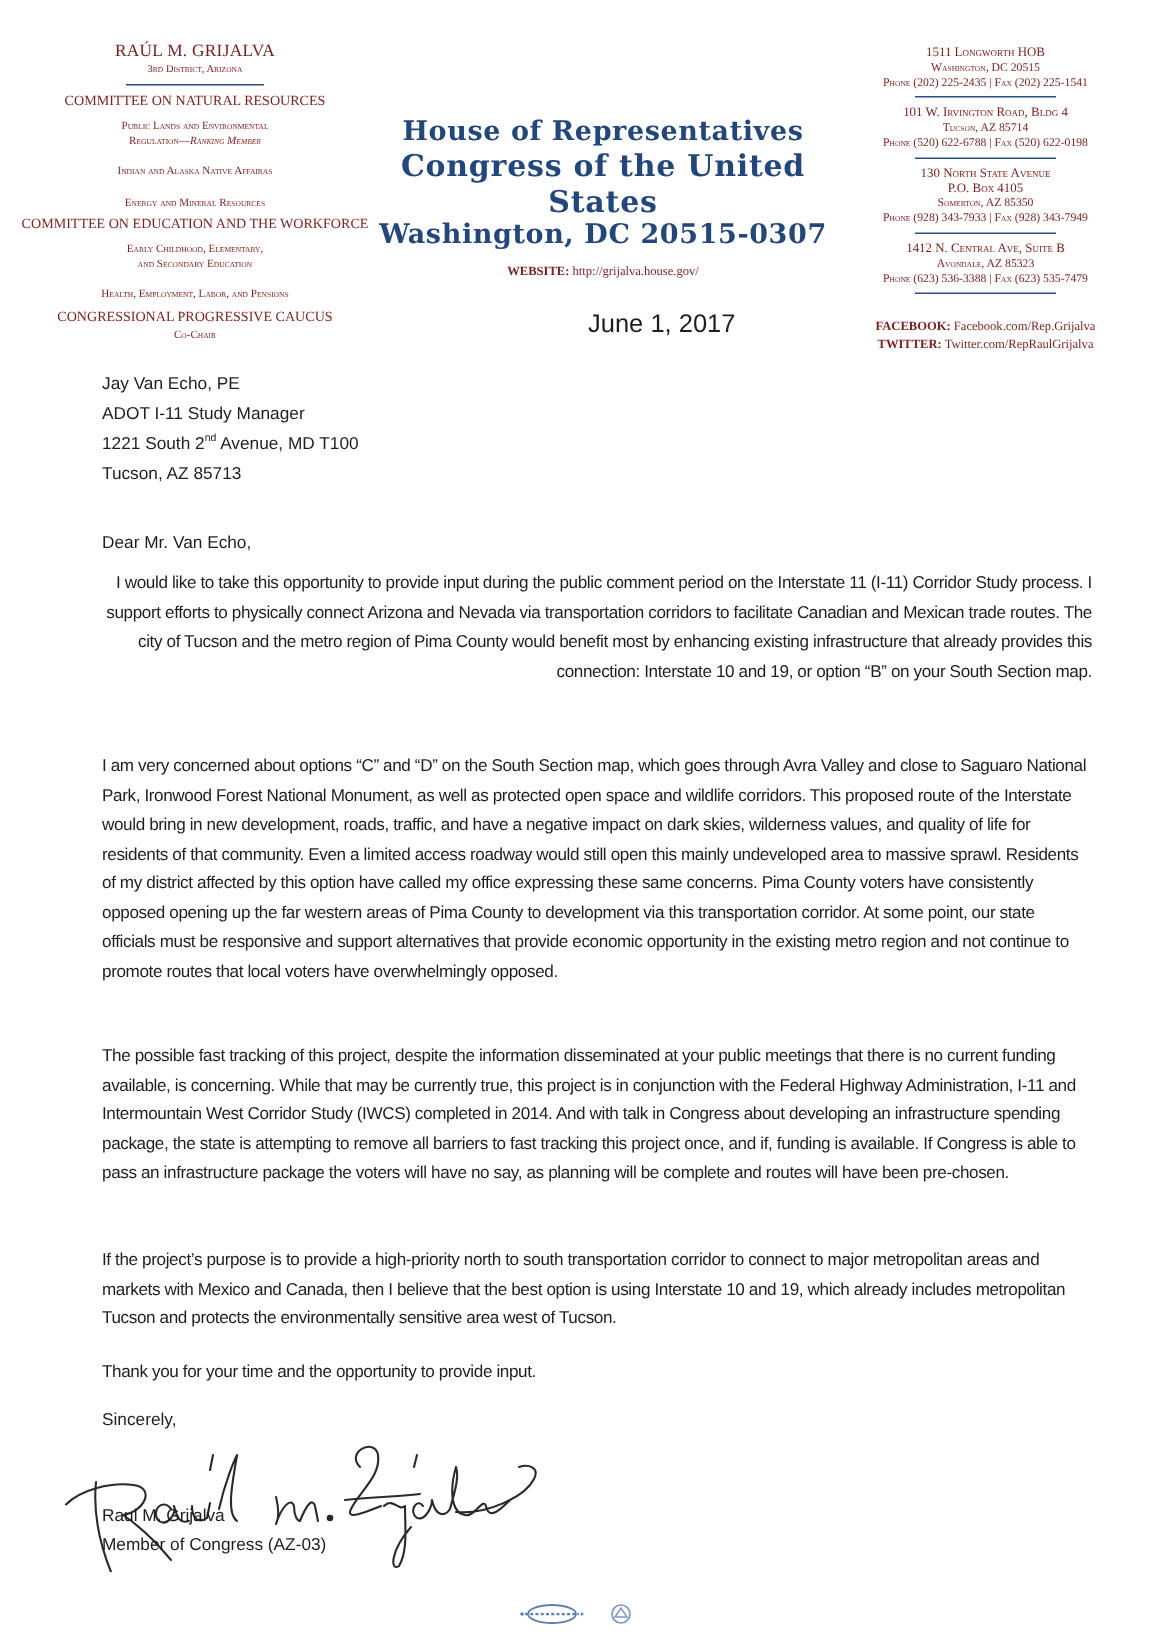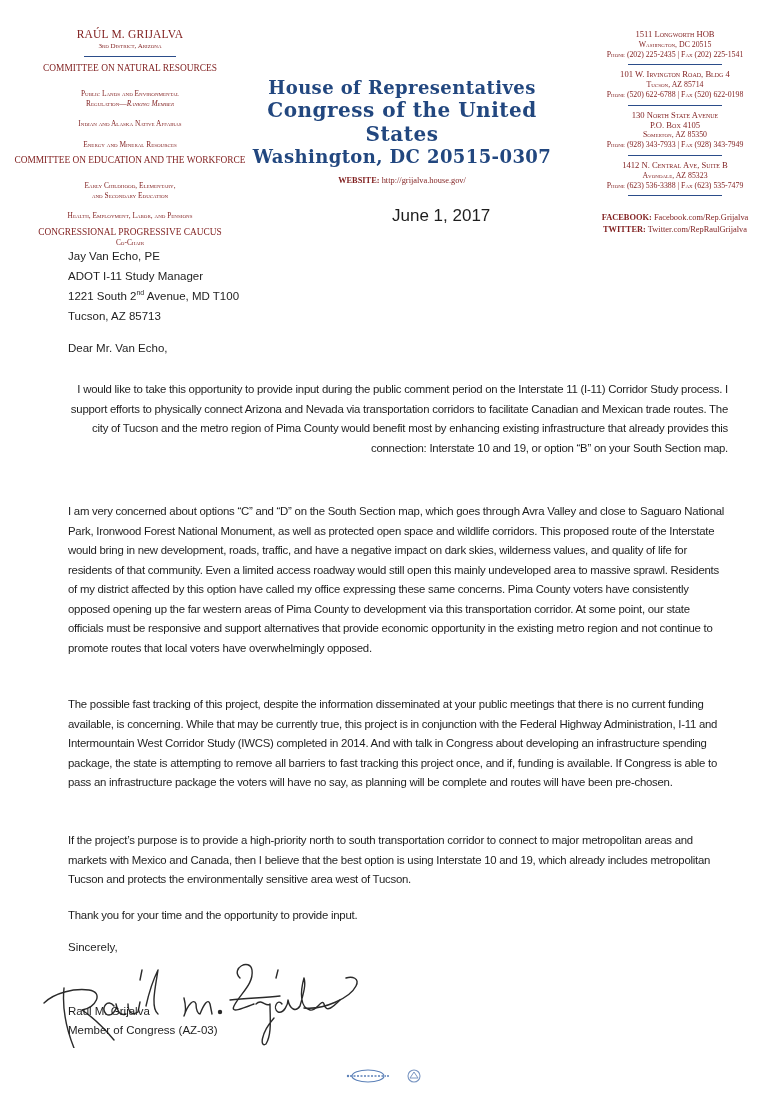--- a/index.html
+++ b/index.html
@@ -8,44 +8,44 @@
 
   
   .lh-blue { color: #7f1d1d; font-family: "Liberation Serif", "DejaVu Serif", serif; }
   .left-col { position: absolute; left: 10px; top: 28px; width: 240px; text-align: center; }
   .left-col .name { font-size: 11.5px; letter-spacing: 0.2px; line-height: 13px; }
   .left-col .district { font-size: 7px; font-variant: small-caps; line-height: 10px; text-transform: none; }
   .sep { height: 1px; background: #2b4d8a; margin: 5px auto 5px auto; }
   .left-col .sep { width: 92px; }
   .committee { font-size: 9.4px; line-height: 12px; margin-top: 5px; }
   .sub { font-size: 7.4px; font-variant: small-caps; line-height: 9.5px; margin-top: 11px; }
-  .sub.first { margin-top: 15px; }
+  .sub.first { margin-top: 5px; }
   .sub i { font-style: italic; }
 
   .center-col { position: absolute; left: 232px; top: 78px; width: 340px; text-align: center; }
   .blackletter { font-family: "DejaVu Serif", "Liberation Serif", serif; font-weight: bold; color: #22477f; }
   .bl1 { font-size: 20px; line-height: 24px; letter-spacing: 0.5px; }
   .bl2 { font-size: 18px; line-height: 20px; letter-spacing: 0.4px; }
   .bl3 { font-size: 18px; line-height: 22px; letter-spacing: 0.4px; }
   .website { font-size: 8.4px; margin-top: 8px; }
   .website b { font-weight: bold; }
 
-  .right-col { position: absolute; left: 582px; top: 30px; width: 186px; text-align: center; }
+  .right-col { position: absolute; left: 564px; top: 30px; width: 186px; text-align: center; }
   .addr { font-size: 7.8px; line-height: 9.8px; font-variant: small-caps; }
   .addr .l1 { font-size: 8.6px; }
   .right-col .sep { width: 94px; margin: 5px auto 5px auto; }
   .social { font-size: 8.4px; line-height: 11.5px; margin-top: 16px; }
   .social b { font-weight: bold; }
 
   
   .body-font { font-family: "Liberation Sans", "DejaVu Sans", sans-serif; color: #1e1e1e; }
   .date { position: absolute; left: 348px; top: 206px; font-size: 17px; margin-left: 44px; }
   .recipient { position: absolute; left: 68px; top: 246px; font-size: 11.5px; line-height: 20px; }
   .recipient sup { font-size: 7px; vertical-align: super; line-height: 0; }
-  .salutation { position: absolute; left: 68px; top: 342px; font-size: 11.5px; }
+  .salutation { position: absolute; left: 68px; top: 356px; font-size: 11.5px; }
 
   .para { position: absolute; left: 68px; width: 660px; font-size: 11.4px; line-height: 19.5px; letter-spacing: -0.25px; }
   .p1 { top: 380px; text-align: right; }
   .p2 { top: 502px; }
   .p3 { top: 695px; }
   .p4 { top: 831px; }
   .p5 { top: 906px; }
 
   .closing { position: absolute; left: 68px; top: 941px; font-size: 11.5px; }
   .signame { position: absolute; left: 68px; top: 1002px; font-size: 11.5px; line-height: 19px; }

